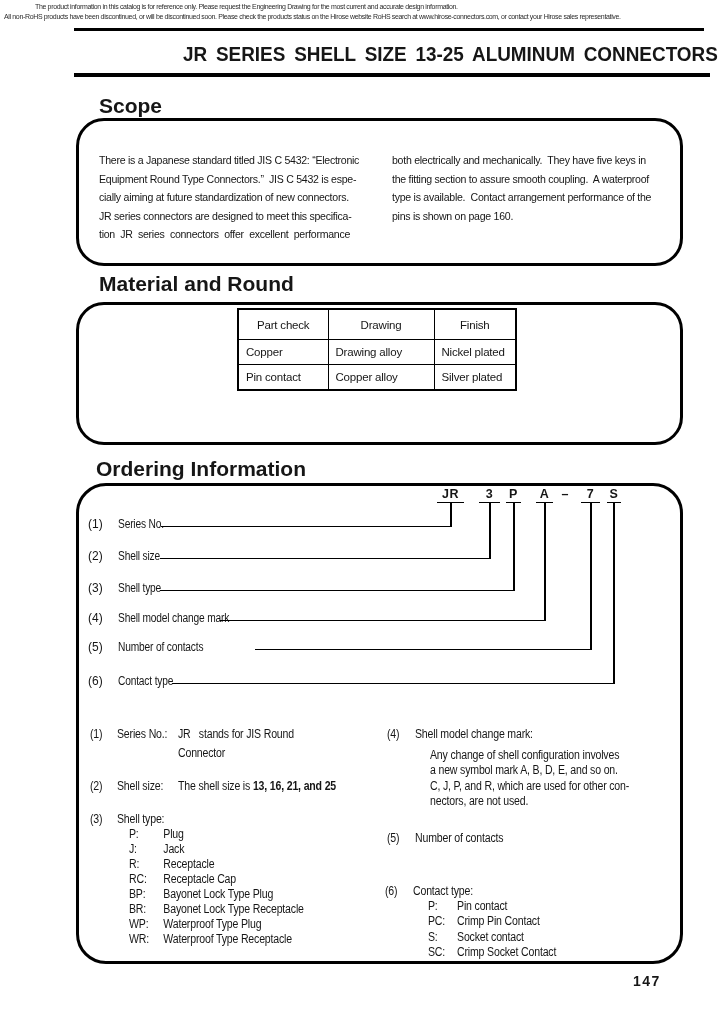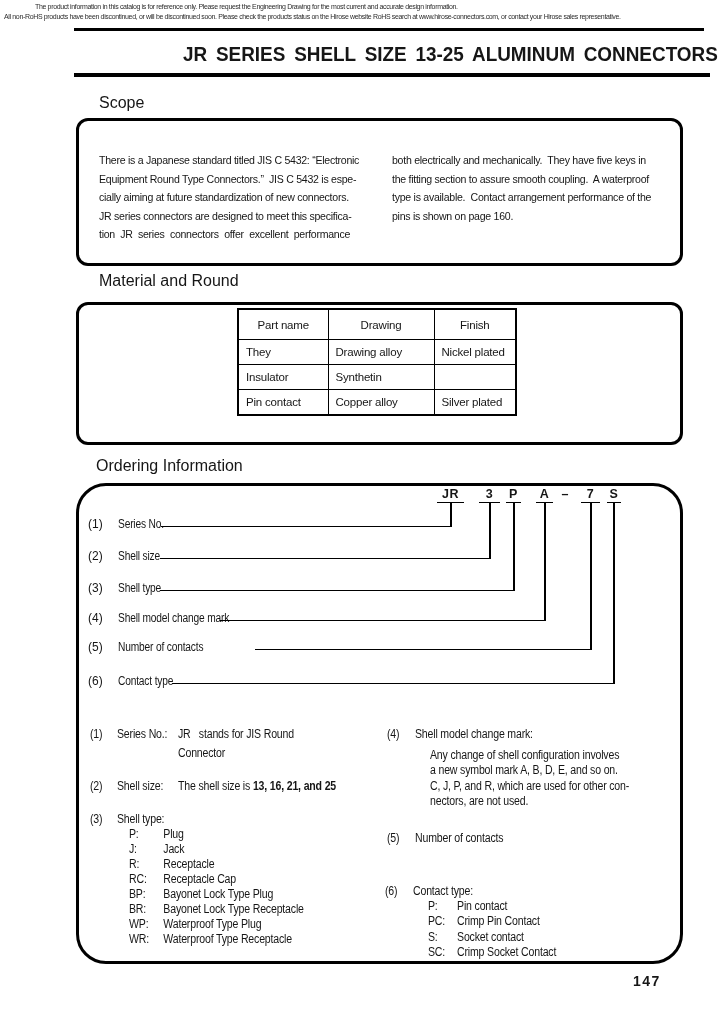--- a/index.html
+++ b/index.html
@@ -1,22 +1,22 @@
 <!DOCTYPE html>
 <html><head>
 <meta charset="utf-8">
 <style>
   html,body{margin:0;padding:0;background:#e8e8e8;}
   .pg{position:relative;width:720px;height:1012px;background:#ffffff;
       font-family:"Liberation Sans",sans-serif;color:#161616;overflow:hidden;}
   .abs{position:absolute;}
   .tiny{font-size:7px;letter-spacing:-0.35px;color:#2b2b2b;white-space:nowrap;}
   .rule{position:absolute;background:#000;}
-  .hd{position:absolute;font-weight:normal;font-size:16px;white-space:nowrap;}
-  .panel{position:absolute;border:3px solid #000;border-radius:12px;background:#fff;}
+  .hd{position:absolute;font-weight:bold;font-size:21px;white-space:nowrap;}
+  .panel{position:absolute;border:3px solid #000;border-radius:28px;background:#fff;}
   .scol{position:absolute;transform:scaleX(0.92);transform-origin:0 0;}
   .sline{font-size:11.5px;letter-spacing:-0.3px;line-height:18.6px;white-space:pre;}
   .mtab{position:absolute;border-collapse:collapse;font-size:11.5px;letter-spacing:-0.2px;}
   .mtab,.mtab th,.mtab td{border:1.4px solid #000;}
   .mtab{border-width:2px;}
   .mtab th{font-weight:normal;text-align:center;height:27px;}
   .mtab td{height:24px;padding:0 0 0 7px;text-align:left;}
   .pnseg{position:absolute;top:487px;height:15px;font-weight:bold;font-size:12.5px;
          text-align:center;border-bottom:1.5px solid #000;letter-spacing:0.5px;}
   .pndash{position:absolute;top:487px;height:15px;font-weight:bold;font-size:12.5px;text-align:center;}
@@ -65,35 +65,30 @@
   <div class="hd" style="left:99px;top:272px;">Material and Round</div>
   <div class="panel" style="left:76px;top:302px;width:601px;height:137px;"></div>
   <table class="mtab" style="left:237px;top:308px;">
     <colgroup>
         <col style="width:90px">
         <col style="width:106px">
         <col style="width:82px">
       </colgroup>
     <thead>
       <tr>
-        <th>Part name</th>
+        <th>Part check</th>
         <th>Drawing</th>
         <th>Finish</th>
       </tr>
     </thead>
     <tbody>
       <tr>
-        <td>They</td>
+        <td>Copper</td>
         <td>Drawing alloy</td>
         <td>Nickel plated</td>
-      </tr>
-      <tr>
-        <td>Insulator</td>
-        <td>Synthetin</td>
-        <td></td>
       </tr>
       <tr>
         <td>Pin contact</td>
         <td>Copper alloy</td>
         <td>Silver plated</td>
       </tr>
     </tbody>
   </table>
 
   <div class="hd" style="left:96px;top:457px;">Ordering Information</div>

